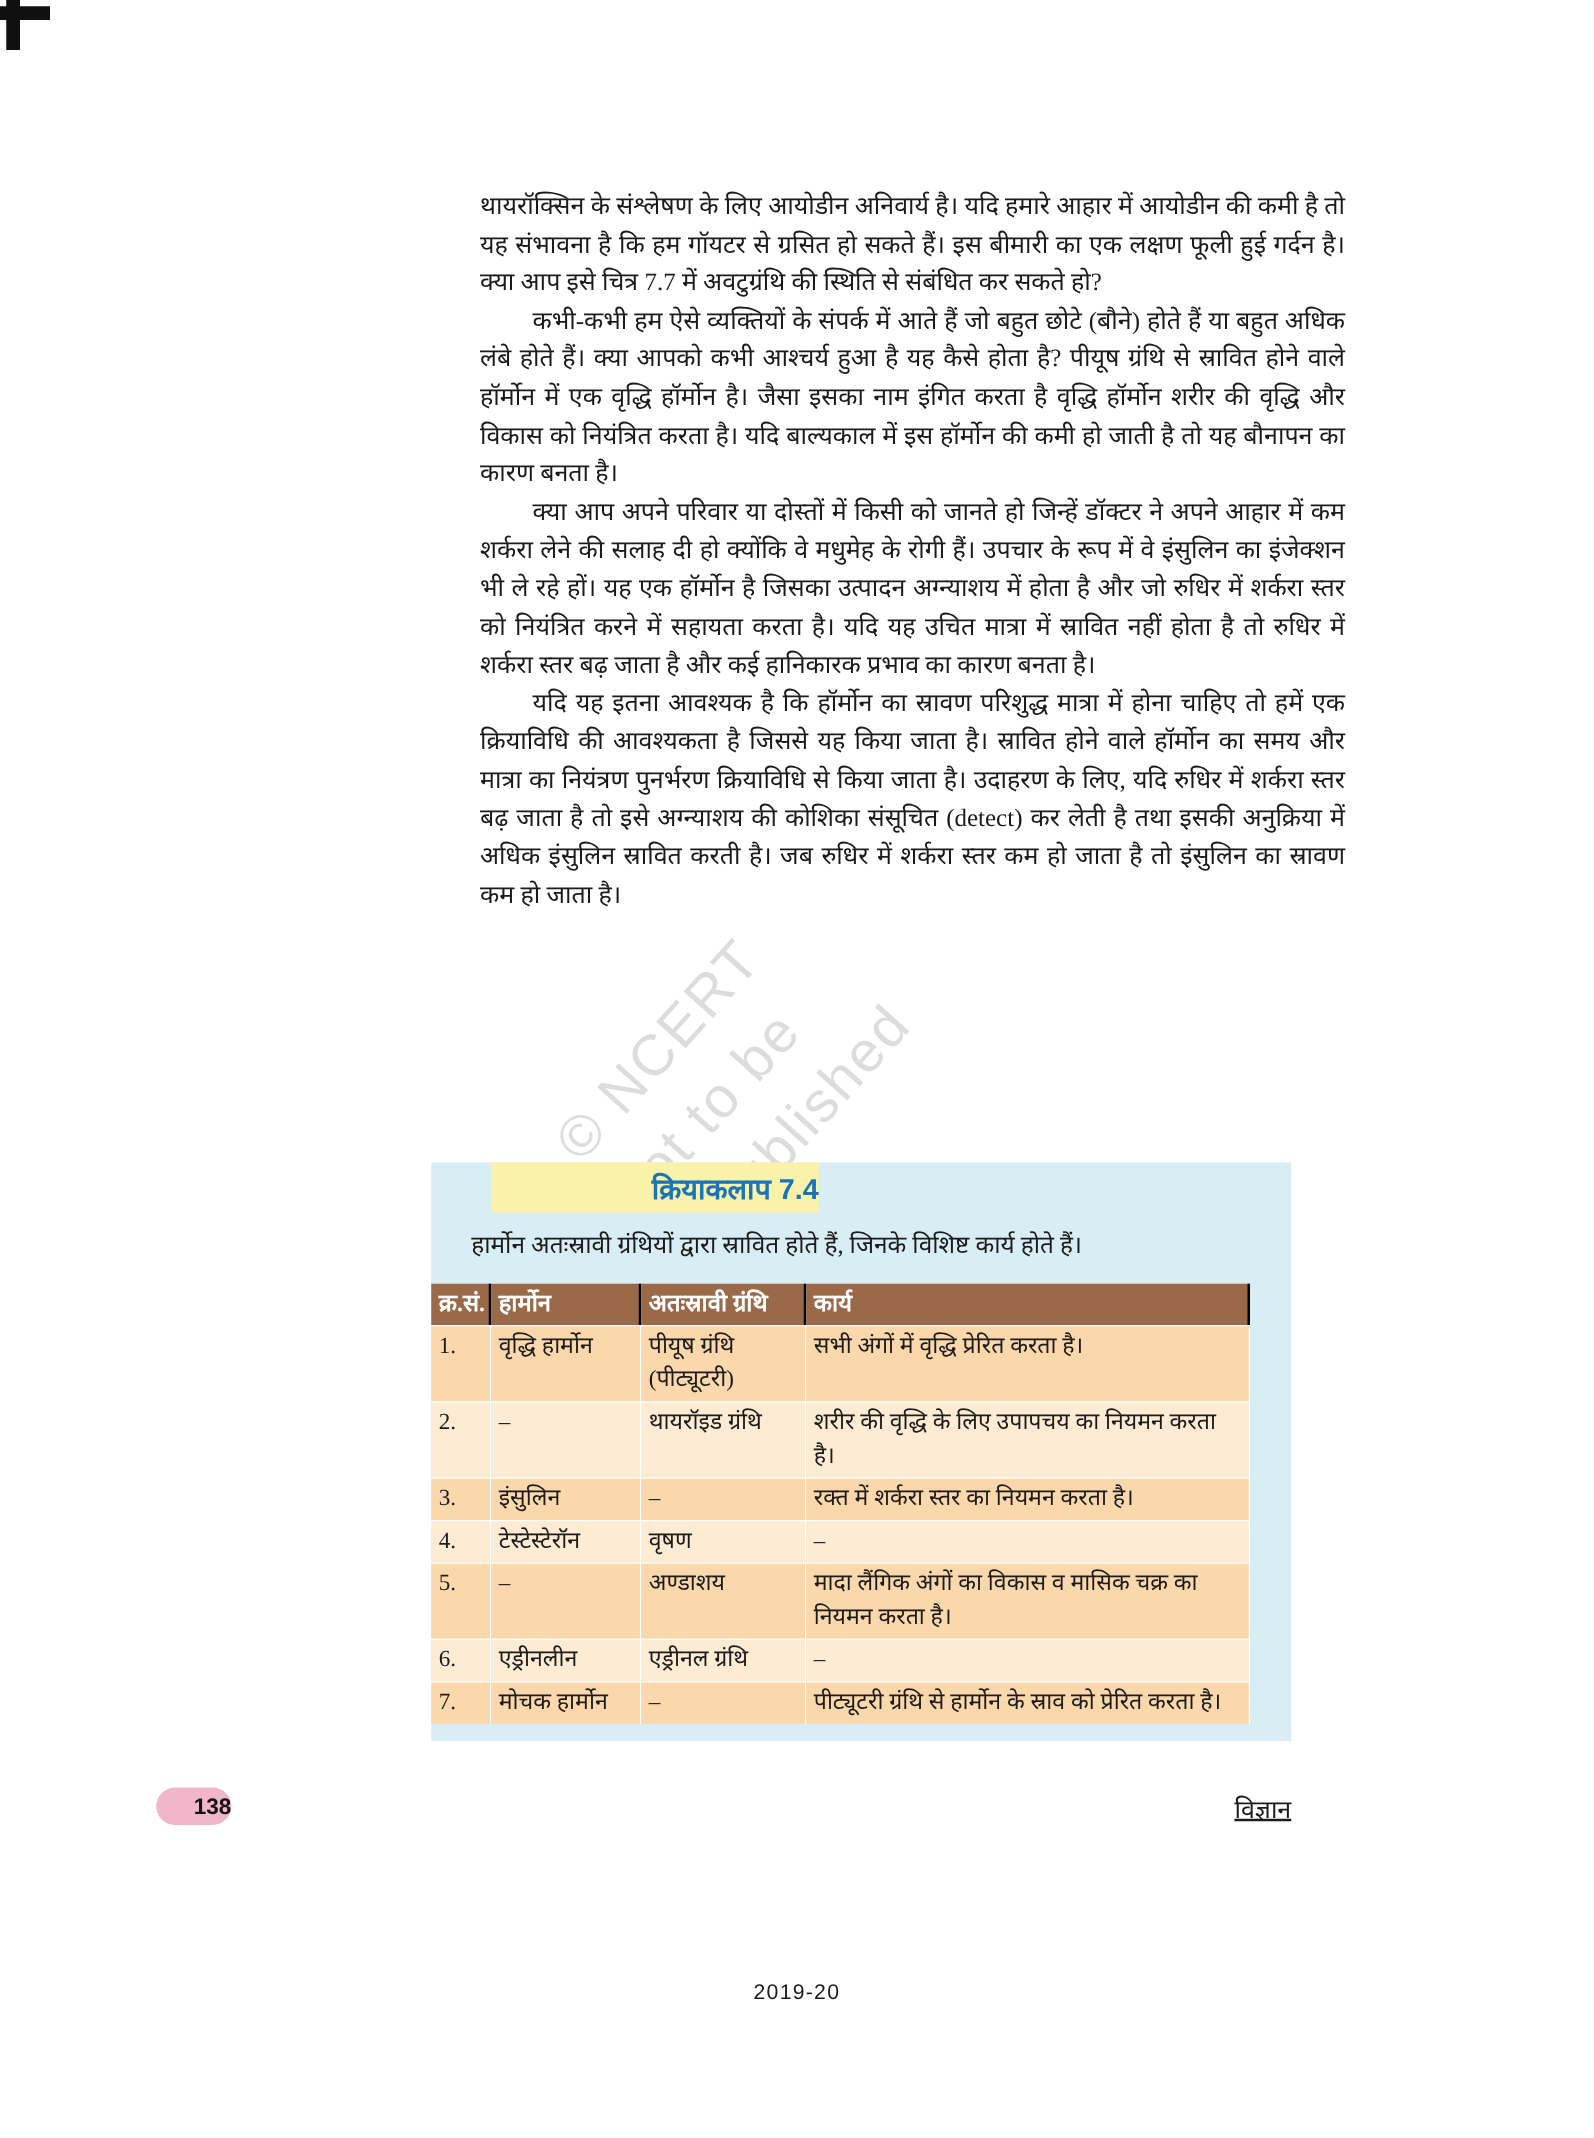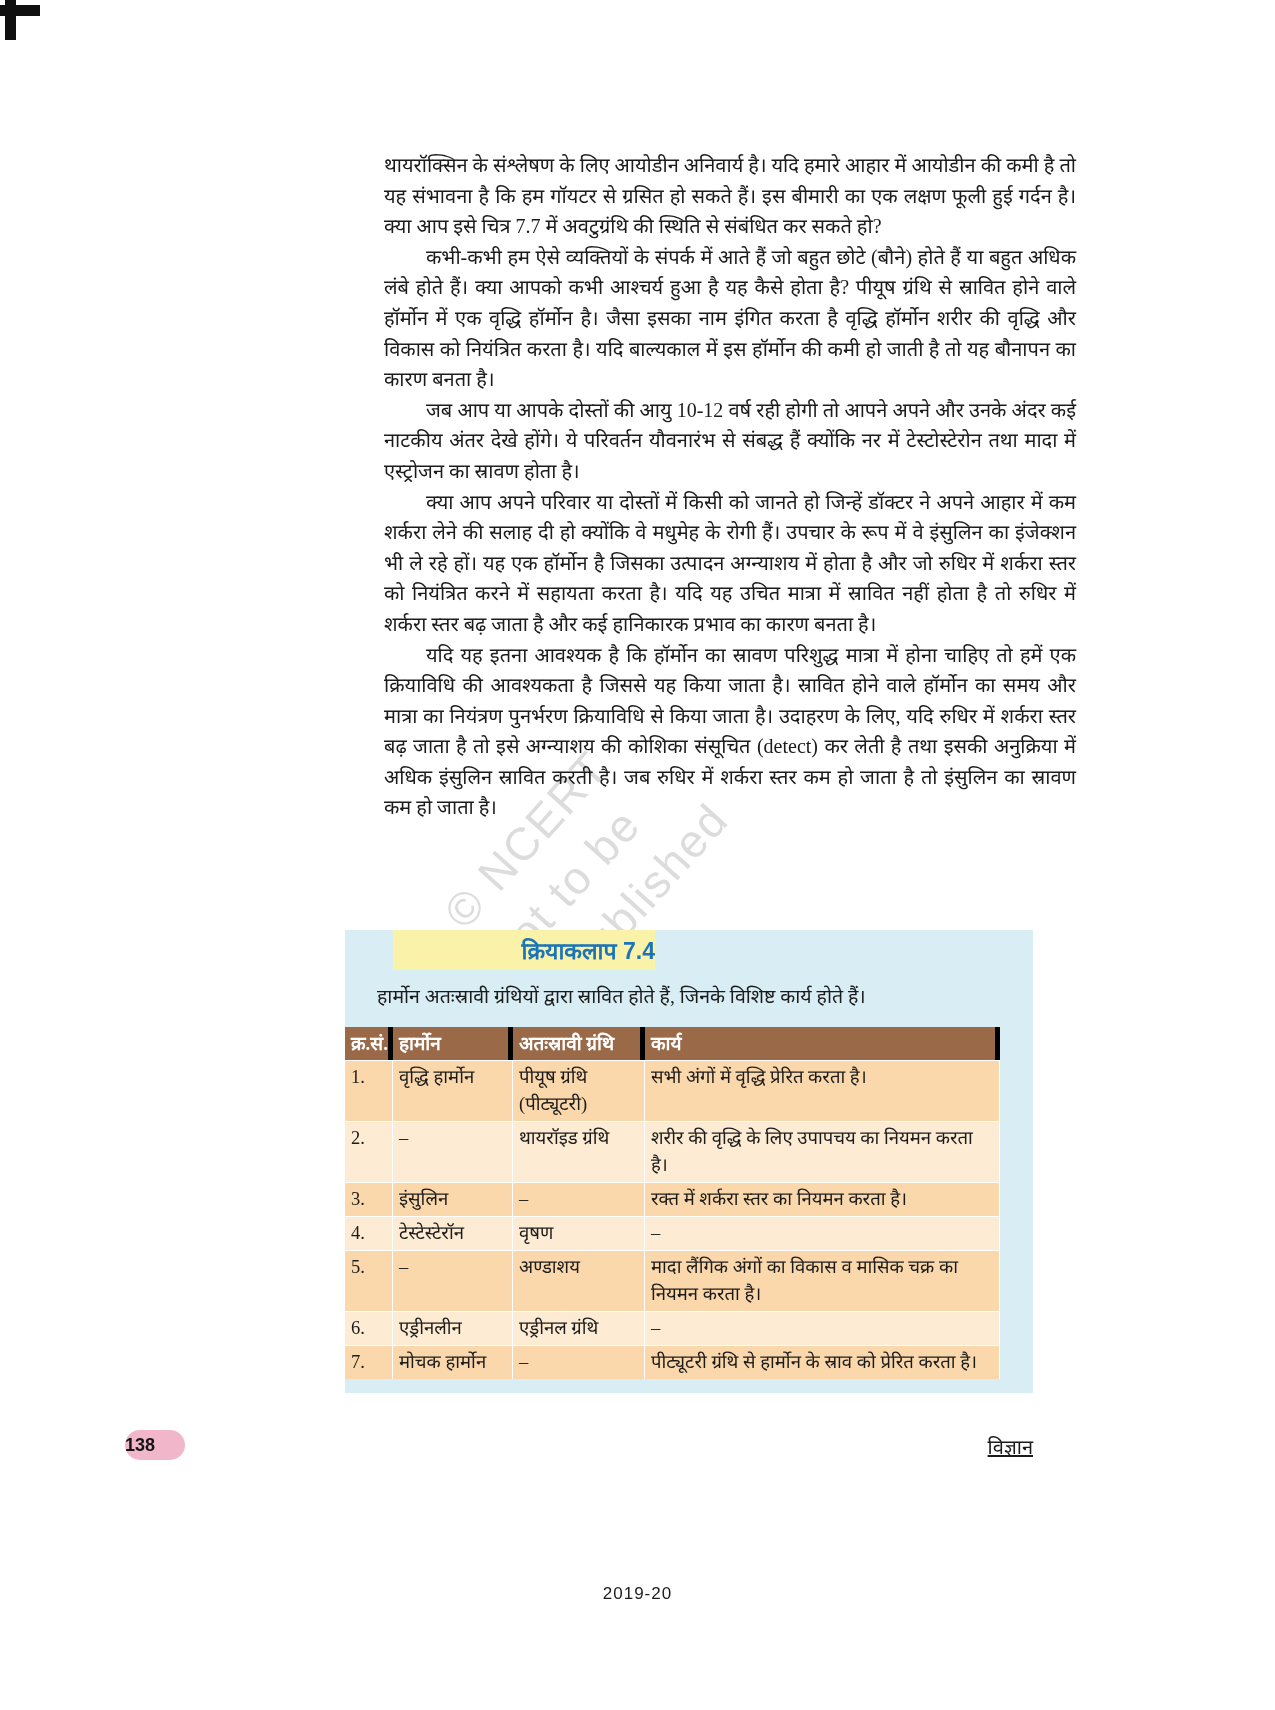--- a/index.html
+++ b/index.html
@@ -63,36 +63,36 @@
 
   
   table.activity-table{
     border-collapse:separate;border-spacing:0;
     table-layout:fixed;width:655px;margin:8px 0 14px 0;
     font-size:18.5px;line-height:27px;
   }
   table.activity-table th{
     background:var(--table_header_bg);color:#ffffff;
     font-weight:bold;text-align:left;
-    padding:3px 6px;border-right:5px solid #000000;
+    padding:3px 6px;border-right:2px solid #000000;
     font-size:19px;
   }
   table.activity-table td{
     vertical-align:top;text-align:left;
     padding:3px 8px 3px 6px;
     border-right:1px solid #ffffff;border-top:1px solid #ffffff;
   }
   table.activity-table tr.dark td{background:var(--row_dark);}
   table.activity-table tr.light td{background:var(--row_light);}
 
   
   .page-pill{
     position:absolute;left:125px;top:1430px;width:60px;height:30px;
     background:var(--page_pill);border-radius:16px;
-    display:flex;align-items:center;justify-content:flex-start;
+    display:flex;align-items:center;justify-content:flex-end;
     font-family:"Liberation Sans","DejaVu Sans",sans-serif;
     font-weight:bold;font-size:18px;color:#141414;
   }
   .footer-right{
     position:absolute;top:1433px;right:242px;
     font-size:20px;
     text-decoration:underline;
   }
   .footer-center{
     position:absolute;top:1584px;left:0;width:1275px;
@@ -109,21 +109,20 @@
   <div class="crop-v"></div>
 
   <div class="watermark">
     <div>© NCERT</div>
     <div>not to be republished</div>
   </div>
 
   <div class="body-text">
       <p class="first">थायरॉक्सिन के संश्लेषण के लिए आयोडीन अनिवार्य है। यदि हमारे आहार में आयोडीन की कमी है तो यह संभावना है कि हम गॉयटर से ग्रसित हो सकते हैं। इस बीमारी का एक लक्षण फूली हुई गर्दन है। क्या आप इसे चित्र 7.7 में अवटुग्रंथि की स्थिति से संबंधित कर सकते हो?</p>
       <p>कभी-कभी हम ऐसे व्यक्तियों के संपर्क में आते हैं जो बहुत छोटे (बौने) होते हैं या बहुत अधिक लंबे होते हैं। क्या आपको कभी आश्चर्य हुआ है यह कैसे होता है? पीयूष ग्रंथि से स्रावित होने वाले हॉर्मोन में एक वृद्धि हॉर्मोन है। जैसा इसका नाम इंगित करता है वृद्धि हॉर्मोन शरीर की वृद्धि और विकास को नियंत्रित करता है। यदि बाल्यकाल में इस हॉर्मोन की कमी हो जाती है तो यह बौनापन का कारण बनता है।</p>
-      <p>जब आप या आपके दोस्तों की आयु 10-12 वर्ष रही होगी तो आपने अपने और उनके अंदर कई नाटकीय अंतर देखे होंगे। ये परिवर्तन यौवनारंभ से संबद्ध हैं क्योंकि नर में टेस्टोस्टेरोन तथा मादा में एस्ट्रोजन का स्रावण होता है।</p>
       <p>क्या आप अपने परिवार या दोस्तों में किसी को जानते हो जिन्हें डॉक्टर ने अपने आहार में कम शर्करा लेने की सलाह दी हो क्योंकि वे मधुमेह के रोगी हैं। उपचार के रूप में वे इंसुलिन का इंजेक्शन भी ले रहे हों। यह एक हॉर्मोन है जिसका उत्पादन अग्न्याशय में होता है और जो रुधिर में शर्करा स्तर को नियंत्रित करने में सहायता करता है। यदि यह उचित मात्रा में स्रावित नहीं होता है तो रुधिर में शर्करा स्तर बढ़ जाता है और कई हानिकारक प्रभाव का कारण बनता है।</p>
       <p>यदि यह इतना आवश्यक है कि हॉर्मोन का स्रावण परिशुद्ध मात्रा में होना चाहिए तो हमें एक क्रियाविधि की आवश्यकता है जिससे यह किया जाता है। स्रावित होने वाले हॉर्मोन का समय और मात्रा का नियंत्रण पुनर्भरण क्रियाविधि से किया जाता है। उदाहरण के लिए, यदि रुधिर में शर्करा स्तर बढ़ जाता है तो इसे अग्न्याशय की कोशिका संसूचित (detect) कर लेती है तथा इसकी अनुक्रिया में अधिक इंसुलिन स्रावित करती है। जब रुधिर में शर्करा स्तर कम हो जाता है तो इंसुलिन का स्रावण कम हो जाता है।</p>
     </div>
 
   <div class="activity">
     <div class="activity-title-band">
       <span>क्रियाकलाप 7.4</span>
     </div>
     <div class="activity-intro">
         <p>हार्मोन अतःस्रावी ग्रंथियों द्वारा स्रावित होते हैं, जिनके विशिष्ट कार्य होते हैं।</p>

